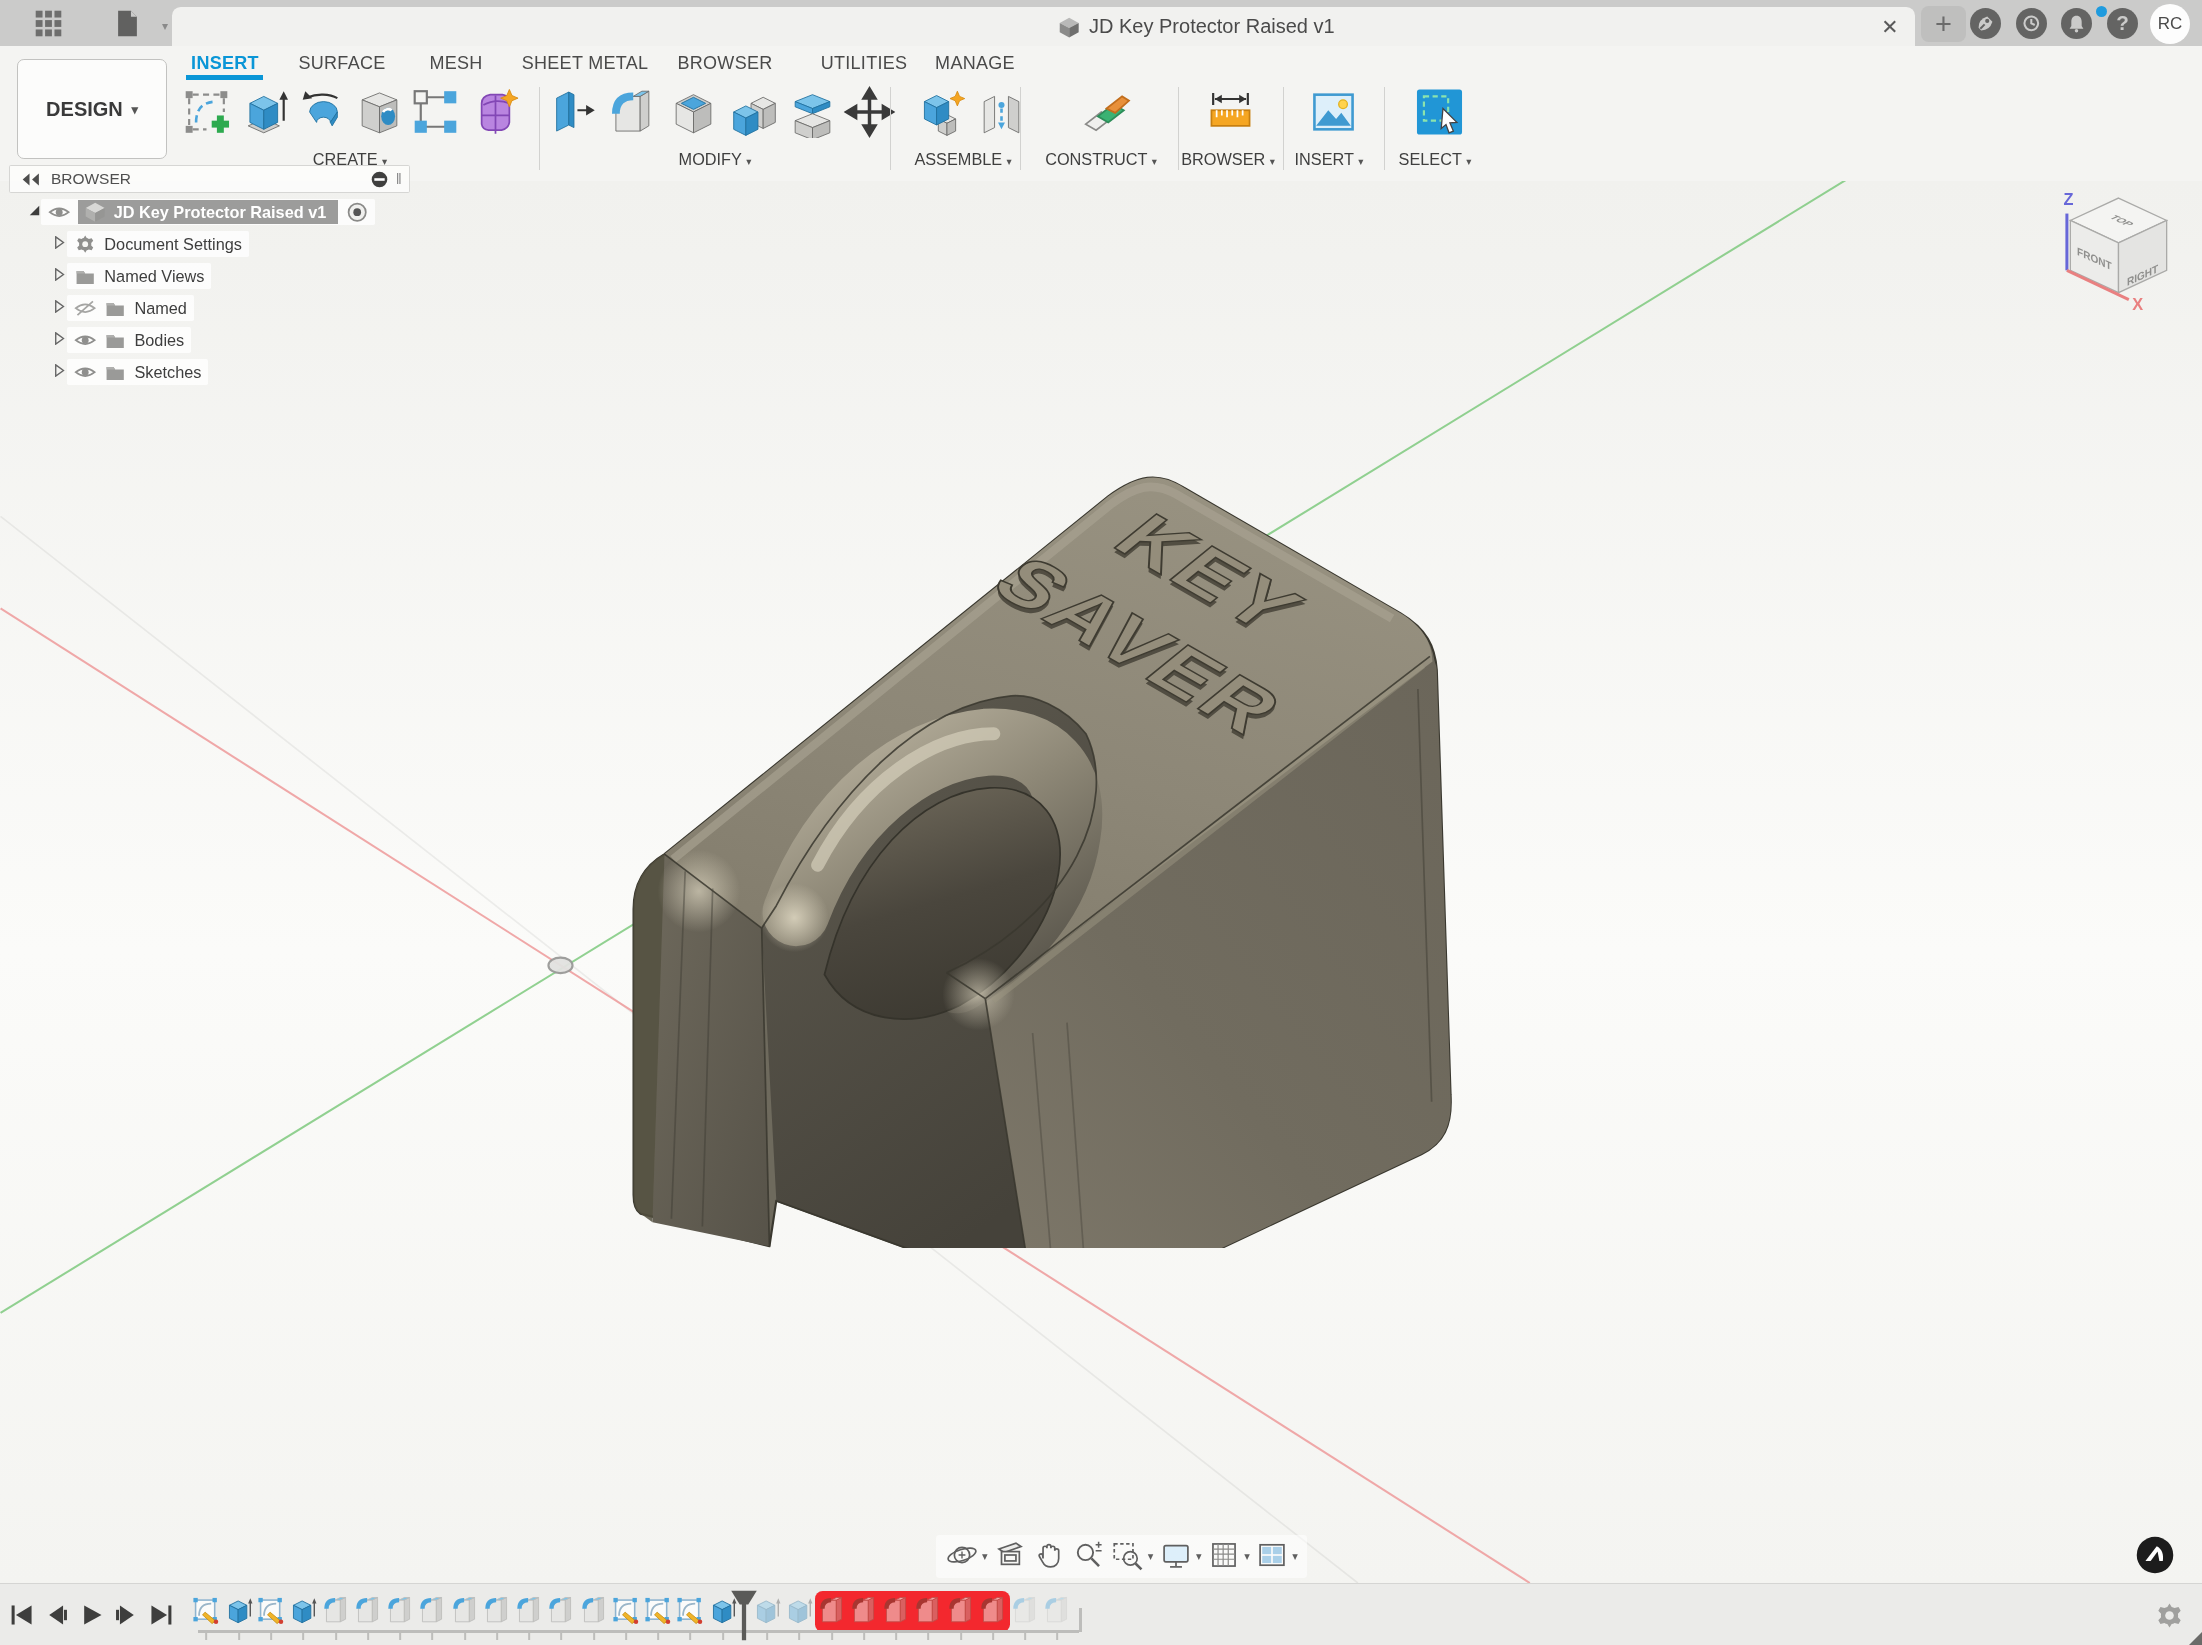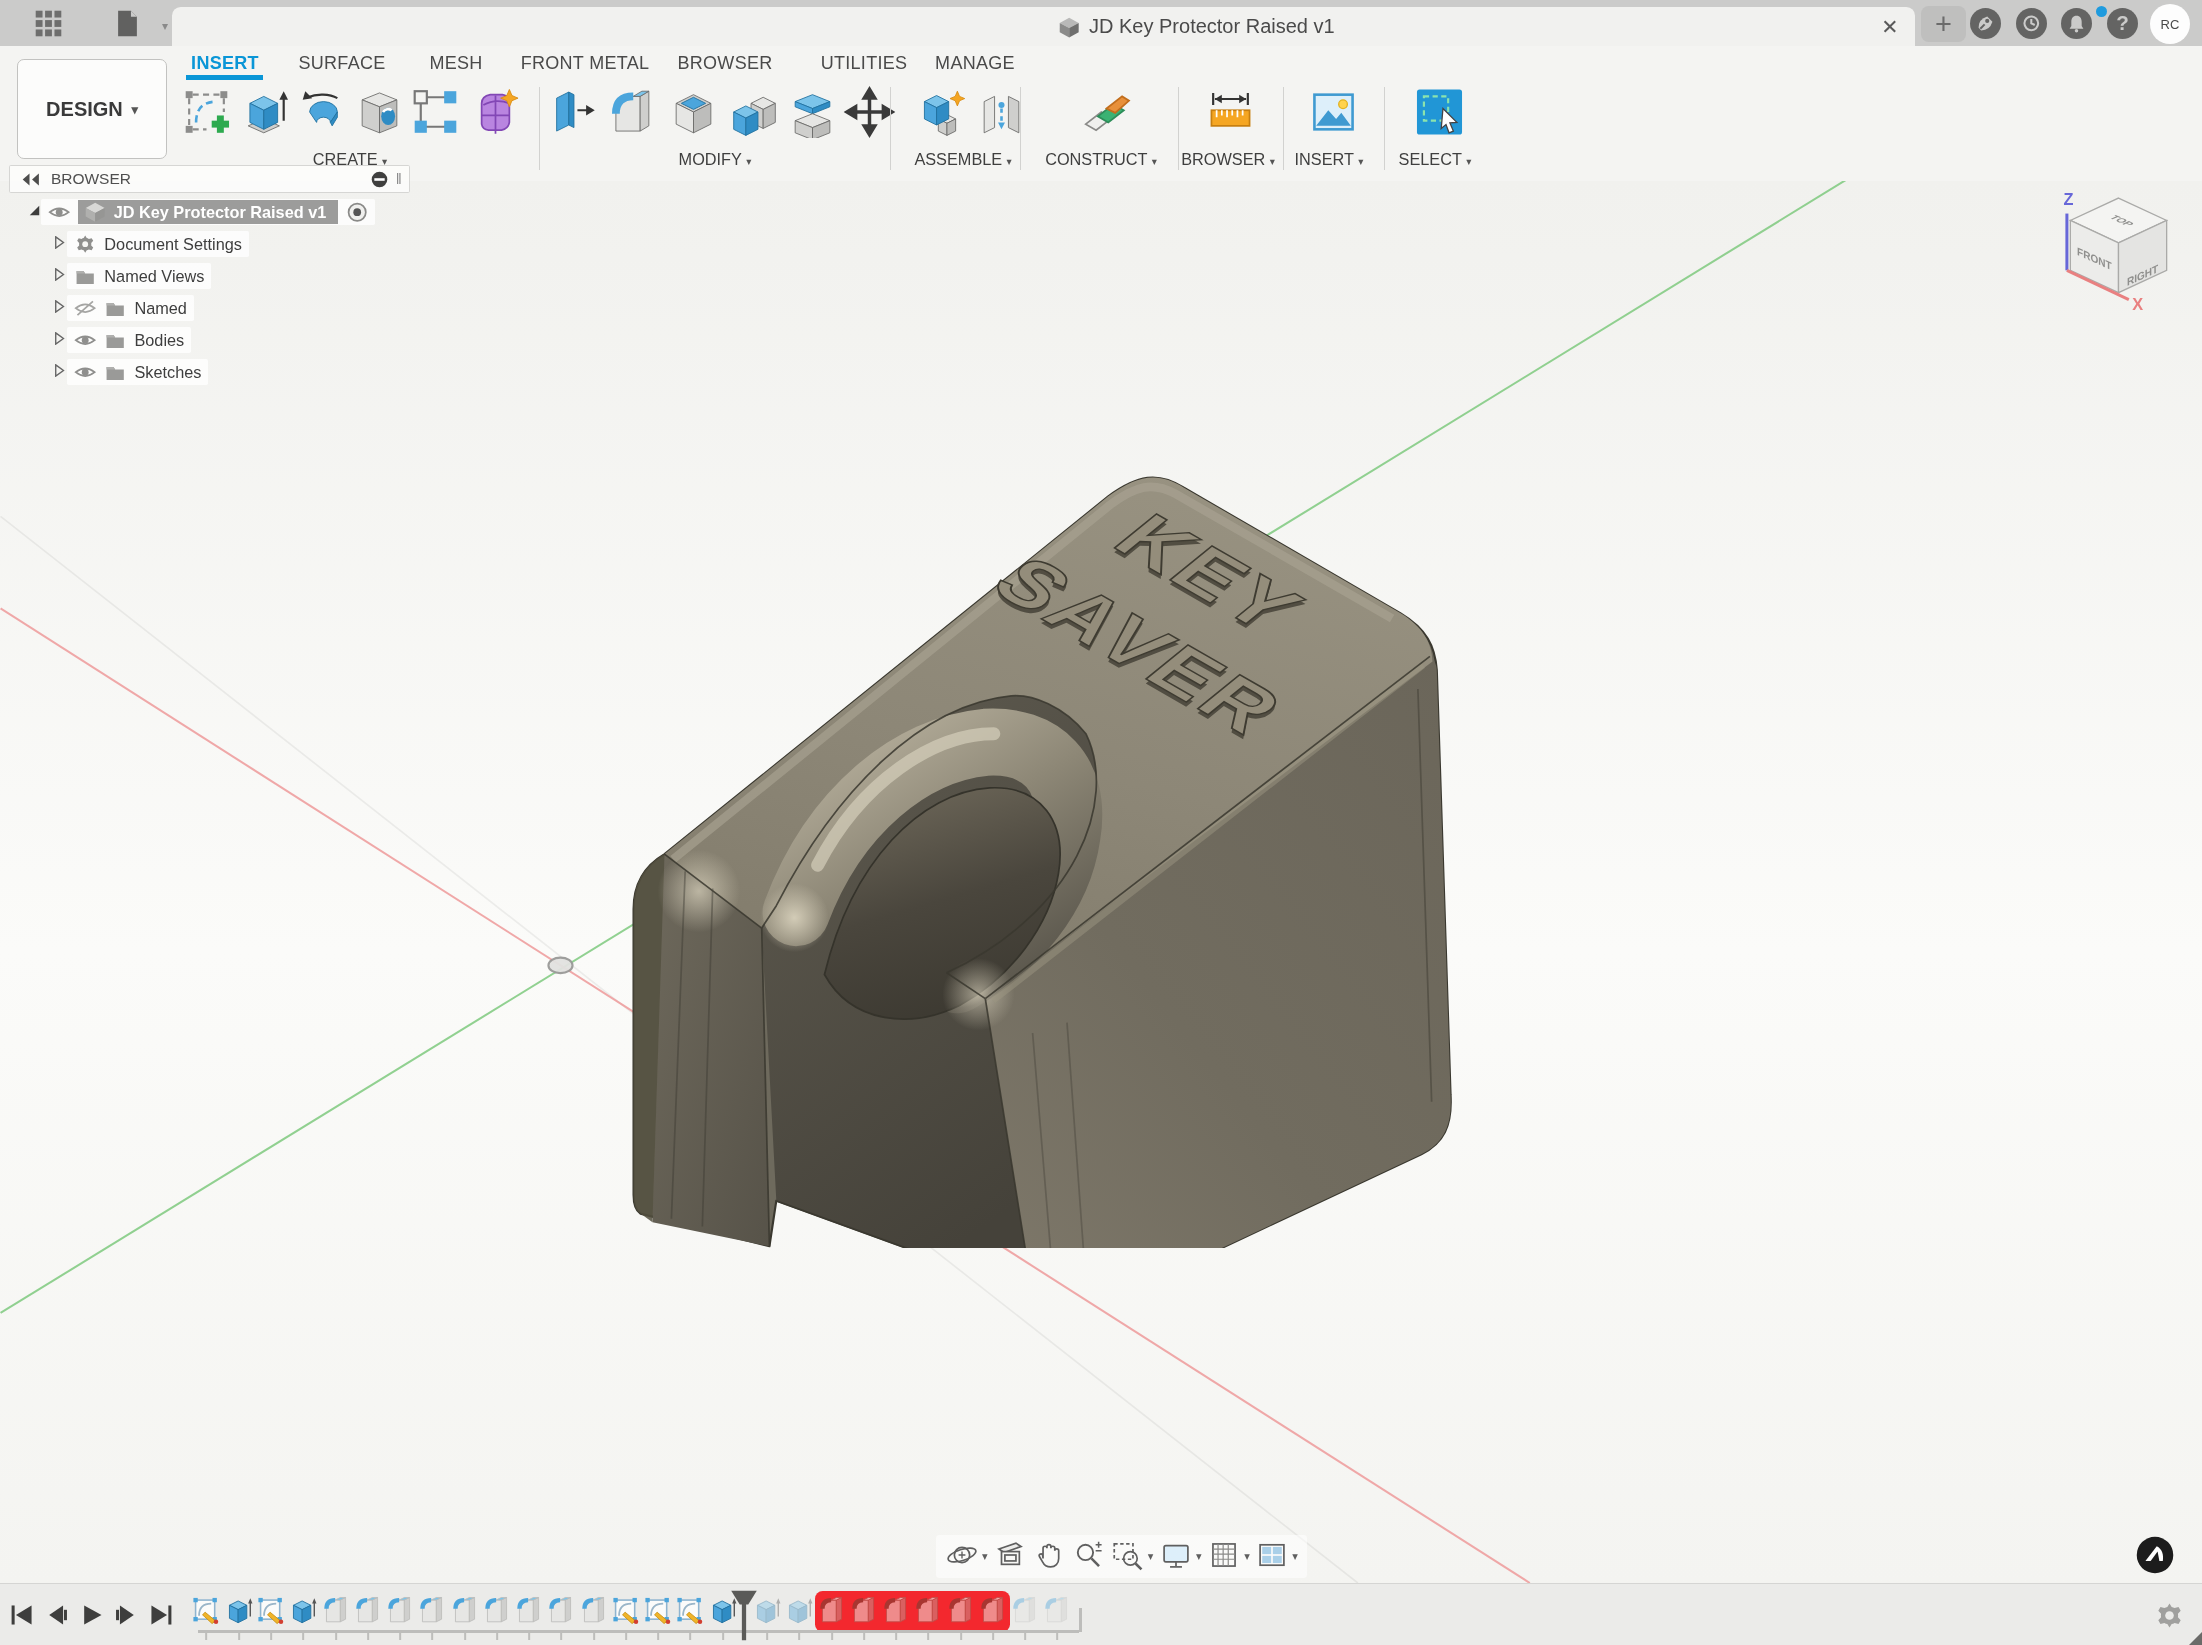--- a/index.html
+++ b/index.html
@@ -15,21 +15,21 @@
            border-radius:8.6px 8.6px 0 0;}
   #doc-title{position:absolute;left:886px;top:8.6px;display:flex;align-items:center;gap:8.6px;
              font-size:20px;color:#4a4a4a;}
   #tab-close{position:absolute;right:12px;top:6.9px;width:26px;height:26px;color:#5a5a5a;font-size:20.6px;
              display:flex;align-items:center;justify-content:center;}
   #new-tab-btn{position:absolute;left:1921px;top:6px;width:45px;height:36px;background:#bfbfbe;
                border-radius:7.7px;color:#6b6b6b;font-size:29px;display:flex;align-items:center;justify-content:center;}
   .titcirc{position:absolute;top:7.7px;width:31px;height:31px;border-radius:50%;background:#646463;
            display:flex;align-items:center;justify-content:center;color:#cbcbca;font-weight:bold;}
   #avatar{position:absolute;left:2150px;top:4.3px;width:40px;height:40px;border-radius:50%;background:#fdfdfd;
-          display:flex;align-items:center;justify-content:center;font-size:13px;color:#4a4a4a;}
+          display:flex;align-items:center;justify-content:center;font-size:17px;color:#4a4a4a;}
   #bell-dot{position:absolute;left:2096px;top:6px;width:11.2px;height:11.2px;border-radius:50%;background:#1f9bde;}
   
   #ribbon{position:absolute;left:0;top:46px;width:2203px;height:135px;background:#f4f4f2;border-bottom:0.9px solid #d8d8d6;}
   #design-btn{position:absolute;left:17px;top:13px;width:148px;height:98px;background:#fcfcfb;
               border:1.3px solid #c2c2c0;border-radius:6.9px;display:flex;align-items:center;justify-content:center;
               font-size:20px;font-weight:600;color:#3a3a3a;gap:8.6px;}
   .rtab{position:absolute;top:6.9px;transform:translateX(-50%);font-size:18px;color:#4a4a4a;letter-spacing:0.3px;}
   .rtab.active{color:#0a96d7;font-weight:bold;}
   .rtab-underline{position:absolute;top:29px;height:5.2px;background:#0a96d7;}
   .tool{position:absolute;top:39px;width:53px;height:53px;transform:translateX(-50%);display:flex;align-items:center;justify-content:center;}
@@ -167,21 +167,21 @@
   <div id="ribbon">
     <div id="design-btn">
       <span>DESIGN</span>
       <span style="font-size:13px;color:#555">▾</span>
     </div>
     <div id="rtabs">
         <div class="rtab active" style="left: 225px;">INSERT</div>
         <div class="rtab-underline" style="left: 186px; width: 77px;"></div>
         <div class="rtab" style="left: 342px;">SURFACE</div>
         <div class="rtab" style="left: 456px;">MESH</div>
-        <div class="rtab" style="left: 585px;">FRONT METAL</div>
+        <div class="rtab" style="left: 585px;">SHEET METAL</div>
         <div class="rtab" style="left: 725px;">BROWSER</div>
         <div class="rtab" style="left: 864px;">UTILITIES</div>
         <div class="rtab" style="left: 975px;">MANAGE</div>
       </div>
     <div id="rtools">
         <div class="tool" style="left: 206px;">
           <svg viewBox="0 0 60 60">
             <g fill="#8c8c8b">
               <rect x="6" y="6" width="8" height="8"></rect>
               <rect x="46" y="6" width="8" height="8"></rect>

